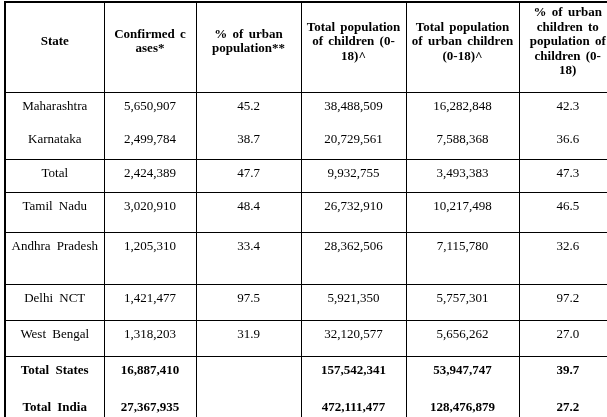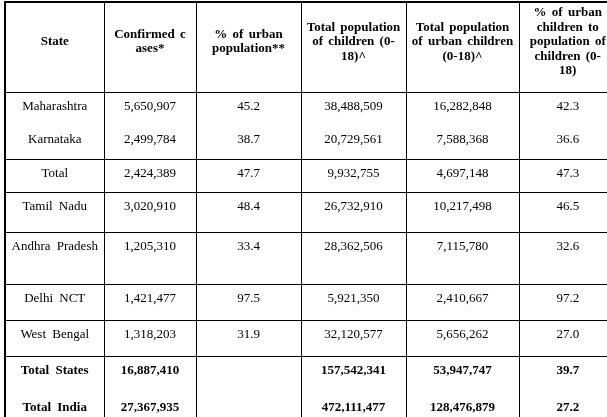--- a/index.html
+++ b/index.html
@@ -102,21 +102,21 @@
         <td>38.7</td>
         <td>20,729,561</td>
         <td>7,588,368</td>
         <td>36.6</td>
       </tr>
       <tr class="h33">
         <td>Total</td>
         <td>2,424,389</td>
         <td>47.7</td>
         <td>9,932,755</td>
-        <td>4,697,148</td>
+        <td>3,493,383</td>
         <td>47.3</td>
       </tr>
       <tr class="h40">
         <td>Tamil Nadu</td>
         <td>3,020,910</td>
         <td>48.4</td>
         <td>26,732,910</td>
         <td>10,217,498</td>
         <td>46.5</td>
       </tr>
@@ -126,21 +126,21 @@
         <td>33.4</td>
         <td>28,362,506</td>
         <td>7,115,780</td>
         <td>32.6</td>
       </tr>
       <tr class="h36">
         <td>Delhi NCT</td>
         <td>1,421,477</td>
         <td>97.5</td>
         <td>5,921,350</td>
-        <td>2,410,667</td>
+        <td>5,757,301</td>
         <td>97.2</td>
       </tr>
       <tr class="h36">
         <td>West Bengal</td>
         <td>1,318,203</td>
         <td>31.9</td>
         <td>32,120,577</td>
         <td>5,656,262</td>
         <td>27.0</td>
       </tr>

